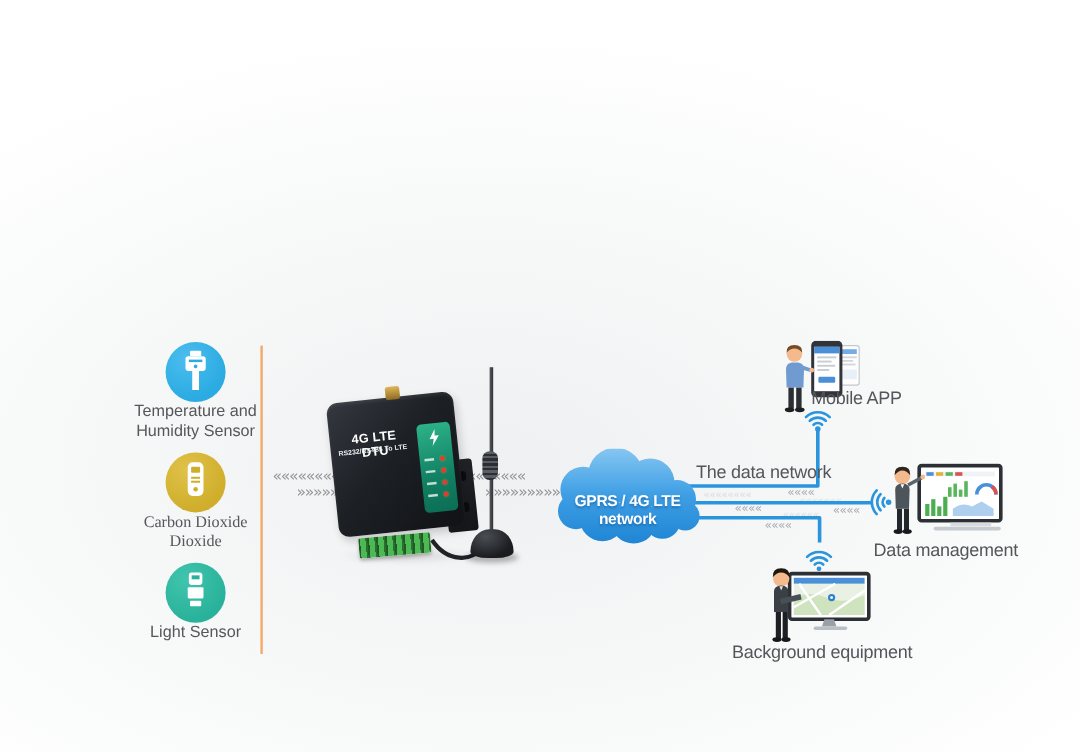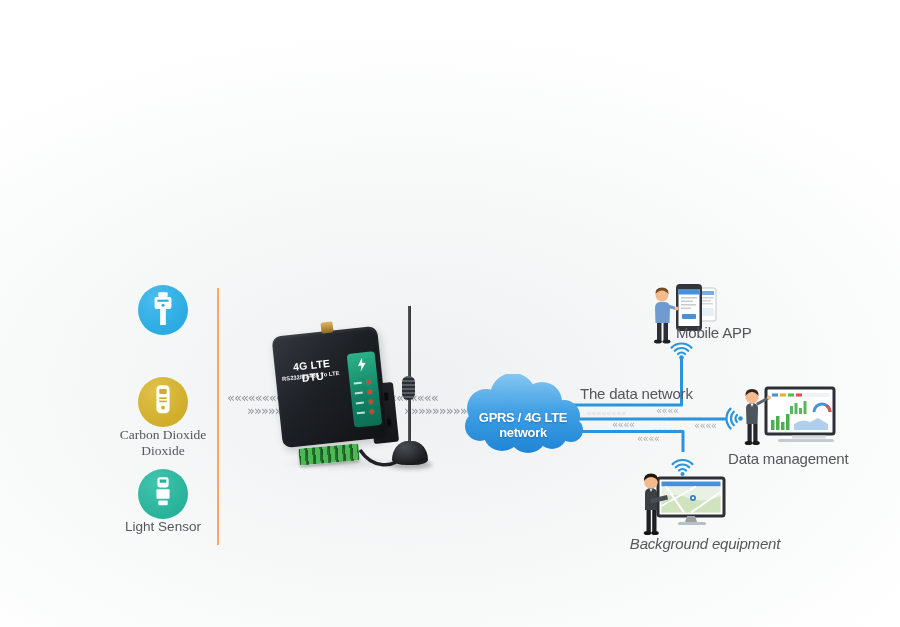--- a/index.html
+++ b/index.html
@@ -1,21 +1,21 @@
 <!DOCTYPE html>
 <html><head>
 <meta charset="utf-8">
 <style>
   html,body{margin:0;padding:0;background:#fff;}
   .stage{position:relative;width:900px;height:627px;overflow:hidden;
     background:radial-gradient(ellipse 620px 360px at 45% 62%, #eff0f1 0%, #f8f9f9 62%, #ffffff 100%);
     font-family:"Liberation Sans",sans-serif;}
   .abs{position:absolute;}
   .label{position:absolute;color:#54565a;letter-spacing:-0.2px;line-height:1.12;text-align:right;}
-  .label.center{text-align:center;font-style:italic;}
+  .label.center{text-align:left;}
   .sensor-label{font-size:13.5px;line-height:15.5px;text-align:center;color:#55575b;}
   .ep-label{font-size:15px;color:#54565a;}
   .chev{position:absolute;font-family:"DejaVu Sans",sans-serif;line-height:1;white-space:nowrap;}
   .chev.gray{color:#90959a;font-size:13px;letter-spacing:-1px;}
   .chev.small{color:#a9aeb2;font-size:10px;letter-spacing:-0.5px;}
   .chev.faint{color:#d9dcde;font-size:9px;letter-spacing:-0.5px;}
   .circle{width:50px;height:50px;border-radius:50%;margin:0 auto;display:flex;align-items:center;justify-content:center;}
   .divider{position:absolute;width:2px;background:#f4a96b;}
   .device-body{position:absolute;left:277px;top:331px;width:106px;height:112px;border-radius:9px;
     background:linear-gradient(135deg,#34383f 0%,#1d2025 45%,#101215 100%);
@@ -58,20 +58,24 @@
   <div class="abs" style="left:98px;top:285px;width:130px;">
     <div class="circle" style="background:radial-gradient(circle at 35% 28%,#4cbdee,#2aabe2 70%);">
       <svg width="30" height="38" viewBox="0 0 32 40">
         <rect x="11" y="1" width="10" height="5" rx="1" fill="#fff"></rect>
         <rect x="7" y="6" width="18" height="13" rx="2.5" fill="#fff"></rect>
         <rect x="10" y="9" width="12" height="2.2" fill="#2aabe2"></rect>
         <circle cx="16" cy="15" r="1.6" fill="#2aabe2"></circle>
         <rect x="13" y="19" width="6" height="17" fill="#fff"></rect>
       </svg>
     </div>
+    <div class="sensor-label" style="margin-top:0;">
+      <div>Temperature and</div>
+      <div>Humidity Sensor</div>
+    </div>
   </div>
 
   <div class="abs" style="left:98px;top:377px;width:130px;font-family:Liberation Serif, serif;">
     <div class="circle" style="background:radial-gradient(circle at 35% 28%,#e0c24a,#d0ae2b 70%);">
       <svg width="30" height="38" viewBox="0 0 32 40">
         <rect x="9" y="2" width="14" height="30" rx="4.5" fill="#fff"></rect>
         <rect x="12" y="6" width="8" height="5.5" rx="1" fill="#d0ae2b"></rect>
         <rect x="12" y="15" width="8" height="1.8" fill="#d0ae2b"></rect>
         <rect x="12" y="18.5" width="8" height="1.8" fill="#d0ae2b"></rect>
         <circle cx="16" cy="26" r="2" fill="#d0ae2b"></circle>

